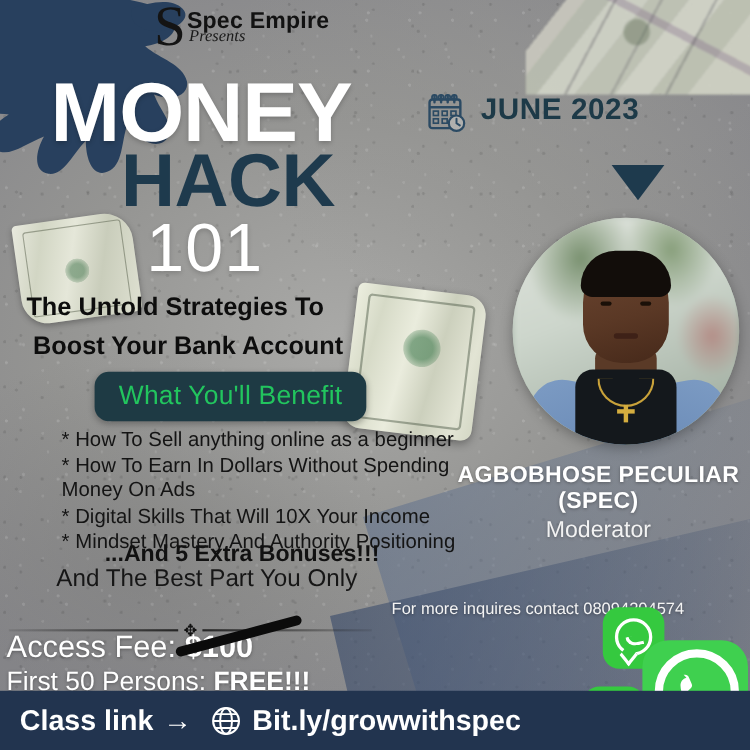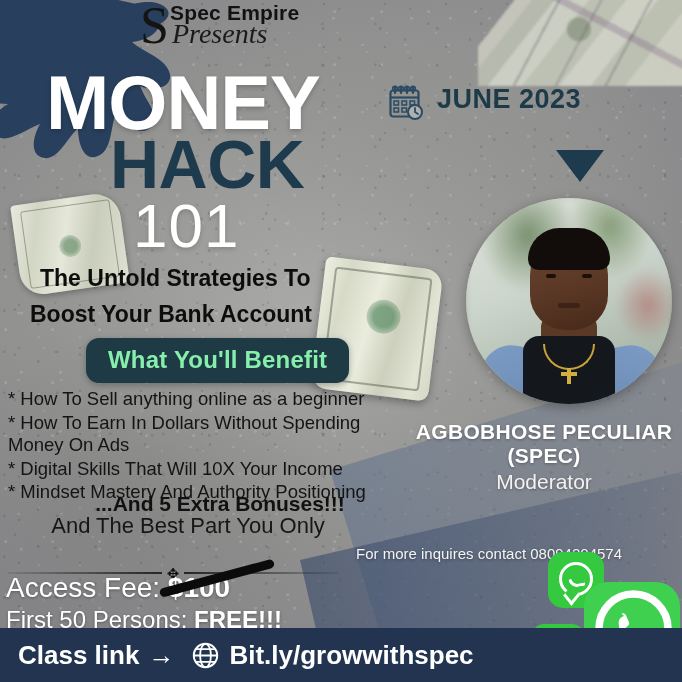--- a/index.html
+++ b/index.html
@@ -96,21 +96,21 @@
   }
 
   
   #logo { position:absolute; left:140px; top:2px; display:flex; align-items:center; }
   #logoS {
     font-family:"Liberation Serif", serif; font-size:52px; color:#141414;
     line-height:.82; margin-right:1px; margin-top:2px;
   }
   #logoTxt { display:flex; flex-direction:column; line-height:1.0; }
   #logoName { font-size:21px; font-weight:bold; color:#121212; letter-spacing:.2px; }
-  #logoSub { font-family:"Liberation Serif", serif; font-style:italic; font-size:28px; color:#1a1a1a; margin-top:-3px; margin-left:2px; }
+  #logoSub { font-family:"Liberation Serif", serif; font-style:italic; font-size:15px; color:#1a1a1a; margin-top:-3px; margin-left:2px; }
 
   
   #ttlMoney {
     position:absolute; left:46px; top:68px;
     font-size:76px; font-weight:bold; color:#ffffff; letter-spacing:-1px;
     line-height:.92; text-shadow:0 2px 5px rgba(0,0,0,.22);
   }
   #ttlHack {
     position:absolute; left:110px; top:133px;
     font-size:68px; font-weight:bold; color:#1e3a4d; letter-spacing:-.5px;
@@ -120,35 +120,35 @@
     position:absolute; left:133px; top:197px;
     font-size:62px; font-weight:normal; color:#ffffff; letter-spacing:1px;
     line-height:.92; text-shadow:0 2px 5px rgba(0,0,0,.18);
   }
 
   
   #dateRow { position:absolute; left:387px; top:84px; display:flex; gap:12px; }
   #dateTxt { font-size:27px; font-weight:bold; color:#1d3a48; letter-spacing:.5px; }
 
   
-  #sub1 { position:absolute; left:40px; top:267px; width:380px; font-size:23px; font-weight:bold; color:#0d0d0d; line-height:1.0; }
+  #sub1 { position:absolute; left:24px; top:267px; width:380px; font-size:23px; font-weight:bold; color:#0d0d0d; line-height:1.0; }
   #sub2 { position:absolute; left:30px; top:303px; width:400px; font-size:23px; font-weight:bold; color:#0d0d0d; line-height:1.0; }
 
   
   #benefitBadge {
     position:absolute; left:86px; top:338px;
-    background:#1e3a44; color:#86efac; font-size:24px; font-weight:bold;
+    background:#1e3a44; color:#22c55e; font-size:24px; font-weight:normal;
     padding:8px 22px 9px; border-radius:13px; letter-spacing:.2px;
     box-shadow:0 2px 6px rgba(0,0,0,.28);
     text-align:center;
   }
 
   
   #bullets { position:absolute; left:8px; top:388px; width:412px; }
-  .bl { font-size:18.5px; color:#141414; line-height:1.22; margin-bottom:1px; white-space:pre-line; }
+  .bl { font-size:18.5px; color:#141414; line-height:1.22; margin-bottom:1px; white-space:pre-line;margin-left:48px; }
 
   #bonus {
     position:absolute; left:60px; top:492px; width:320px; text-align:center;
     font-size:21px; font-weight:bold; color:#111;
   }
   #best1 { position:absolute; left:8px; top:513px; width:360px; text-align:center; font-size:22px; color:#161616; }
   #best2 { position:absolute; left:18px; top:540px; width:360px; text-align:center; font-size:22px; color:#161616; }
 
   
   #divider { position:absolute; left:8px; top:566px; width:330px; height:14px; display:flex; align-items:center; }

